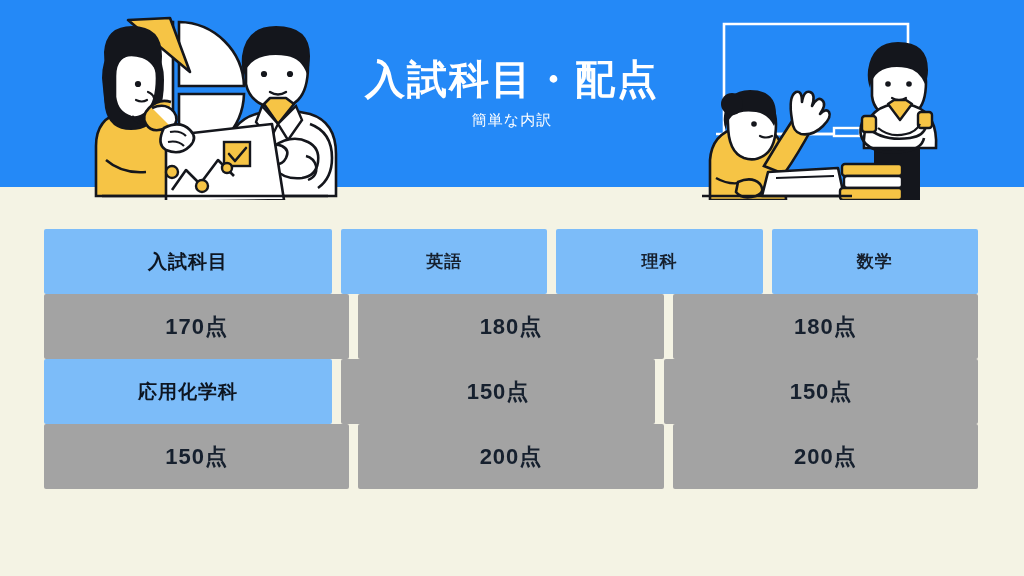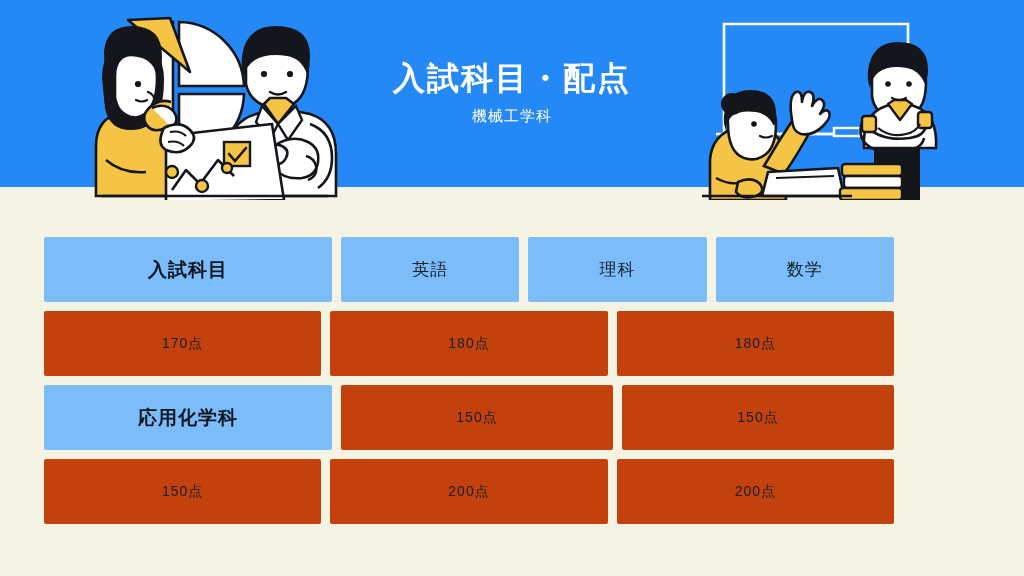--- a/index.html
+++ b/index.html
@@ -32,21 +32,21 @@
     height: 187px;
     display: flex;
     flex-direction: column;
     align-items: center;
     justify-content: center;
     z-index: 6;
     pointer-events: none;
   }
   #page-title {
     color: #ffffff;
-    font-size: 32px;
+    font-size: 40px;
     font-weight: bold;
     letter-spacing: 2px;
     line-height: 1.1;
     margin: 0 0 10px 0;
     text-align: center;
   }
   #page-subtitle {
     color: #ffffff;
     font-size: 15px;
     font-weight: normal;
@@ -61,25 +61,24 @@
     top: 0;
     z-index: 5;
   }
   #illus-left { left: 78px; }
   #illus-right { left: 692px; }
 
   
   #score-table {
     position: absolute;
     left: 44px;
-    top: 237px;
-    width: 850px;
+    top: 229px;
+    width: 934px;
     display: flex;
     flex-direction: column;
-    gap: 9px;
   }
   .table-row {
     display: flex;
     gap: 9px;
     height: 65px;
   }
   .cell {
     display: flex;
     align-items: center;
     justify-content: center;
@@ -93,30 +92,30 @@
     background: #7cbcf9;
     color: #0d1521;
     font-weight: bold;
     font-size: 19px;
     letter-spacing: 1px;
   }
   .cell-head {
     flex: 1 1 0;
     background: #7cbcf9;
     color: #16202e;
-    font-weight: normal;
+    font-weight: bold;
     font-size: 17px;
     letter-spacing: 1px;
   }
   .cell-value {
     flex: 1 1 0;
-    background: #c2410c;
+    background: #a3a3a3;
     color: #16202e;
-    font-weight: normal;
-    font-size: 14px;
+    font-weight: bold;
+    font-size: 22px;
     letter-spacing: 1px;
   }
 </style>
 </head>
 <body>
 
 <div id="header-band"></div>
 
 <svg id="illus-left" class="illus" width="280" height="200" viewBox="0 0 280 200" aria-hidden="true">
 
@@ -230,21 +229,21 @@
     <rect x="150" y="164" width="60" height="12" rx="3" fill="#f6c445" stroke="#14161c" stroke-width="2.4"></rect>
     <rect x="152" y="176" width="58" height="12" rx="3" fill="#ffffff" stroke="#14161c" stroke-width="2.4"></rect>
     <rect x="148" y="188" width="62" height="12" rx="3" fill="#f6c445" stroke="#14161c" stroke-width="2.4"></rect>
   </g>
 
   <path d="M10 196 L160 196" stroke="#14161c" stroke-width="2.6"></path>
 </svg>
 
 <div id="header-text">
   <h1 id="page-title">入試科目・配点</h1>
-  <p id="page-subtitle">機械工学科</p>
+  <p id="page-subtitle">簡単な内訳</p>
 </div>
 
 <div id="score-table">
 
   <div class="table-row">
     <div class="cell cell-label">入試科目</div>
     <div class="cell cell-head">英語</div>
     <div class="cell cell-head">理科</div>
     <div class="cell cell-head">数学</div>
   </div>

